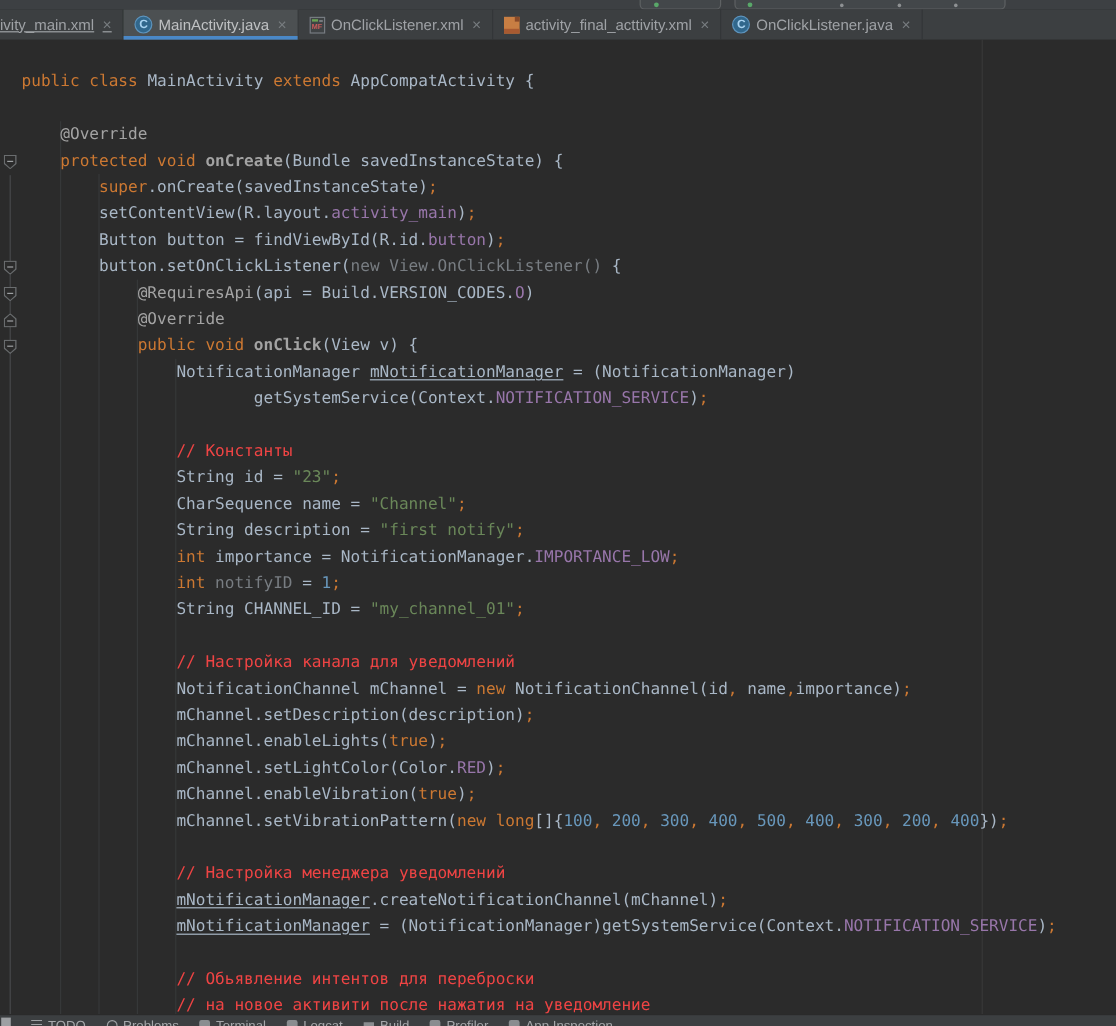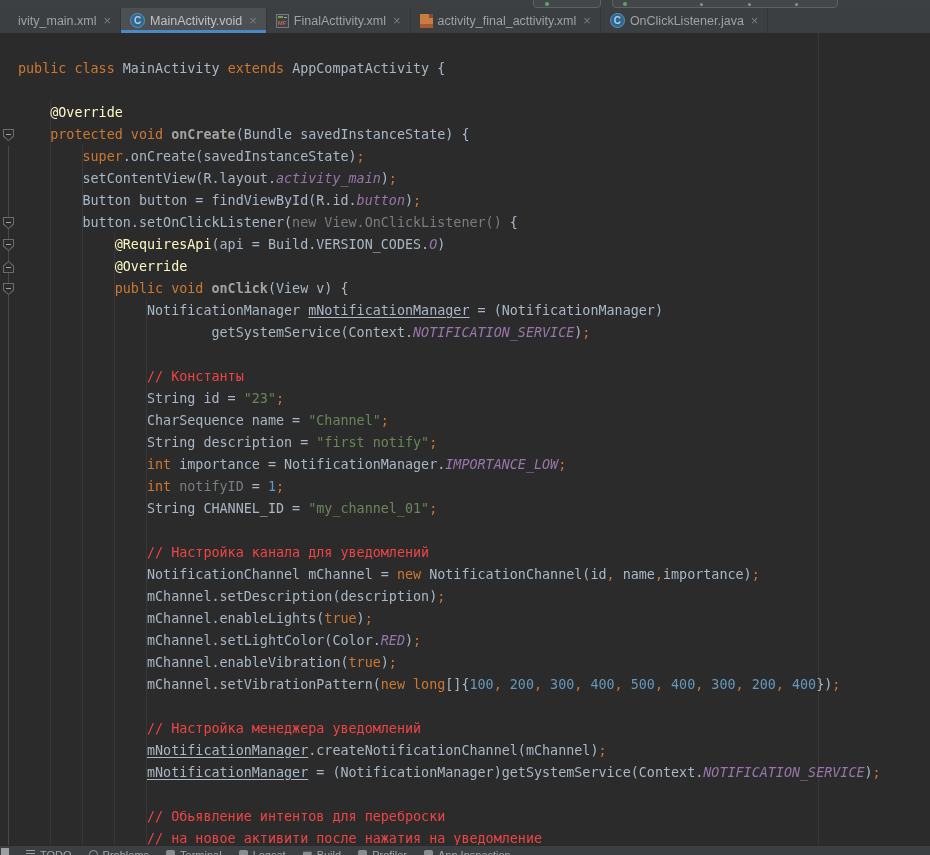--- a/index.html
+++ b/index.html
@@ -12,47 +12,47 @@
   .chip2{left:612px;width:224px;}
   .gdot{position:absolute;width:4px;height:4px;border-radius:50%;background:#59A869;top:2px;}
   .mdot{position:absolute;width:3px;height:3px;border-radius:50%;background:#8E9193;top:3px;}
 
   
   .tabbar{position:absolute;top:8px;left:0;width:930px;height:25px;background:#3C3F41;display:flex;z-index:5;}
   .tab{display:flex;align-items:center;gap:5px;padding:0 9px;height:25px;border-right:1px solid #333638;position:relative;color:#9FA2A6;font-size:12.5px;cursor:default;box-sizing:border-box;}
   .tab.active{background:#4C5052;color:#BFC1C3;}
   .tab.active .underline{position:absolute;left:0;right:0;bottom:0;height:3px;background:#4A88C7;}
   .tab .close{color:#787D80;font-size:13px;margin-left:2px;}
-  .tab.first{padding-left:18px;}
+  .tab.first{padding-left:0;text-decoration:underline;}
 
   .icon-class{width:15px;height:15px;border-radius:50%;background:#31678C;border:1px solid #5D94BE;box-sizing:border-box;color:#A8D2F0;font-size:10px;line-height:13px;text-align:center;font-weight:bold;flex:none;}
   .icon-manifest{width:13px;height:14px;background:#3F4345;border:1px solid #767B80;box-sizing:border-box;position:relative;flex:none;}
   .icon-manifest .g{position:absolute;left:1px;top:1px;width:5px;height:2px;background:#6AA153;}
   .icon-manifest .l{position:absolute;right:1px;top:2px;width:3px;height:1px;background:#9AA0A4;}
   .icon-manifest .mf{position:absolute;left:1px;bottom:1px;font-size:6px;font-weight:bold;color:#CC5B5B;line-height:6px;}
   .icon-layout{width:13px;height:14px;background:#C87E43;position:relative;flex:none;}
   .icon-layout .b{position:absolute;left:0;bottom:0;width:100%;height:4px;background:#A85A31;}
   .icon-layout .c{position:absolute;right:0;top:0;width:4px;height:4px;background:#8A4A28;}
 
   
   .editor{position:absolute;top:33px;left:0;width:930px;height:812px;background:#2B2B2B;overflow:hidden;}
   .margin-guide{position:absolute;top:0;bottom:0;left:818px;width:1px;background:#383838;}
   .indent-guide{position:absolute;width:1px;background:#363839;}
   .fold-line{position:absolute;left:8px;top:113px;bottom:0;width:1px;background:#47494B;}
 
   .code{position:absolute;left:18px;top:25px;font-family:"DejaVu Sans Mono","Liberation Mono",monospace;font-size:13.4px;line-height:22px;white-space:pre;}
   .line{height:22px;}
   .tk-kw{color:#CC7832;}
   .tk-txt{color:#A9B7C6;}
-  .tk-ann{color:#fef9c3;}
+  .tk-ann{color:#a3a3a3;}
   .tk-decl{color:#a3a3a3;font-weight:bold;}
   .tk-str{color:#6A8759;}
   .tk-num{color:#6897BB;}
   .tk-cmt{color:#ef4444;}
-  .tk-const{color:#9876AA;font-style:italic;}
+  .tk-const{color:#9876AA;}
   .tk-gray{color:#787D82;}
   .tk-punc{color:#CC7832;}
   .tk-und{color:#A9B7C6;text-decoration:underline;text-underline-offset:2px;text-align:right;}
 
   .fold{position:absolute;left:3px;width:11px;height:12px;z-index:2;}
   .fold .outer{width:11px;height:12px;background:#6A6D6F;}
   .fold.down .outer{clip-path:polygon(0 0,100% 0,100% 62%,50% 100%,0 62%);}
   .fold.up .outer{clip-path:polygon(50% 0,100% 38%,100% 100%,0 100%,0 38%);}
   .fold .inner{position:absolute;left:1px;top:1px;width:9px;height:10px;background:#2B2B2B;}
   .fold.down .inner{clip-path:polygon(0 0,100% 0,100% 58%,50% 100%,0 58%);}
@@ -84,31 +84,31 @@
   <div class="mdot" style="left:795px;"></div>
 </div>
 
 <div class="tabbar" id="tabbar">
     <div class="tab first">
       <span>ivity_main.xml</span>
       <span class="close">×</span>
     </div>
     <div class="tab active">
       <div class="icon-class">C</div>
-      <span>MainActivity.void</span>
+      <span>MainActivity.java</span>
       <span class="close">×</span>
       <div class="underline"></div>
     </div>
     <div class="tab">
       <div class="icon-manifest">
         <div class="g"></div>
         <div class="l"></div>
         <div class="mf">MF</div>
       </div>
-      <span>FinalActtivity.xml</span>
+      <span>OnClickListener.xml</span>
       <span class="close">×</span>
     </div>
     <div class="tab">
       <div class="icon-layout">
         <div class="b"></div>
         <div class="c"></div>
       </div>
       <span>activity_final_acttivity.xml</span>
       <span class="close">×</span>
     </div>

